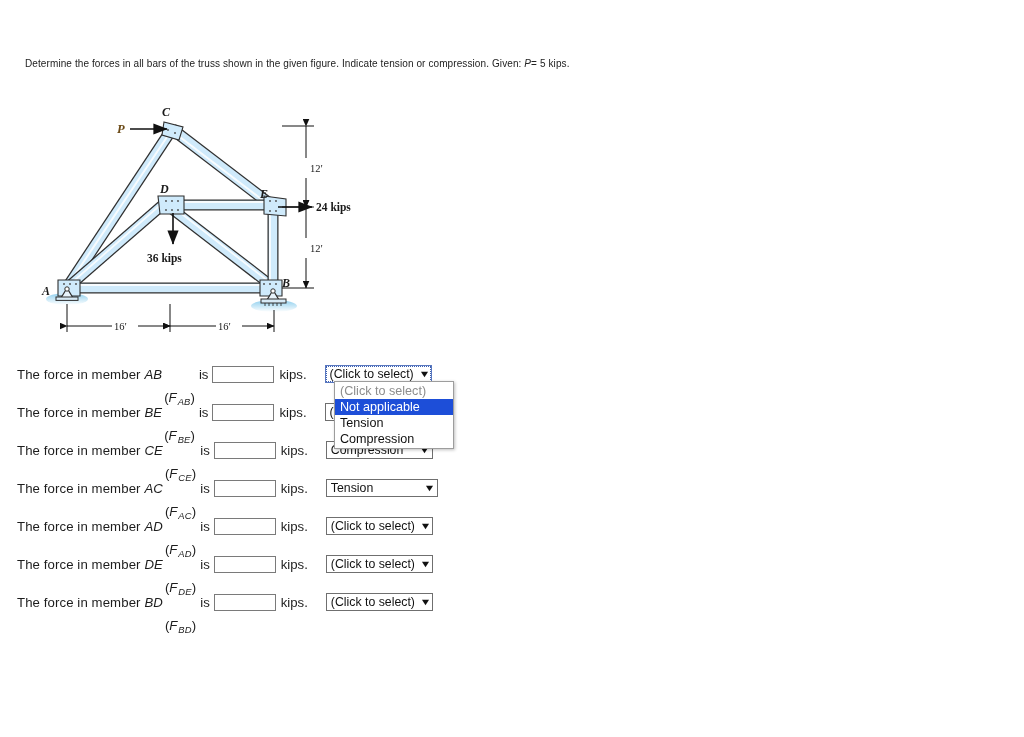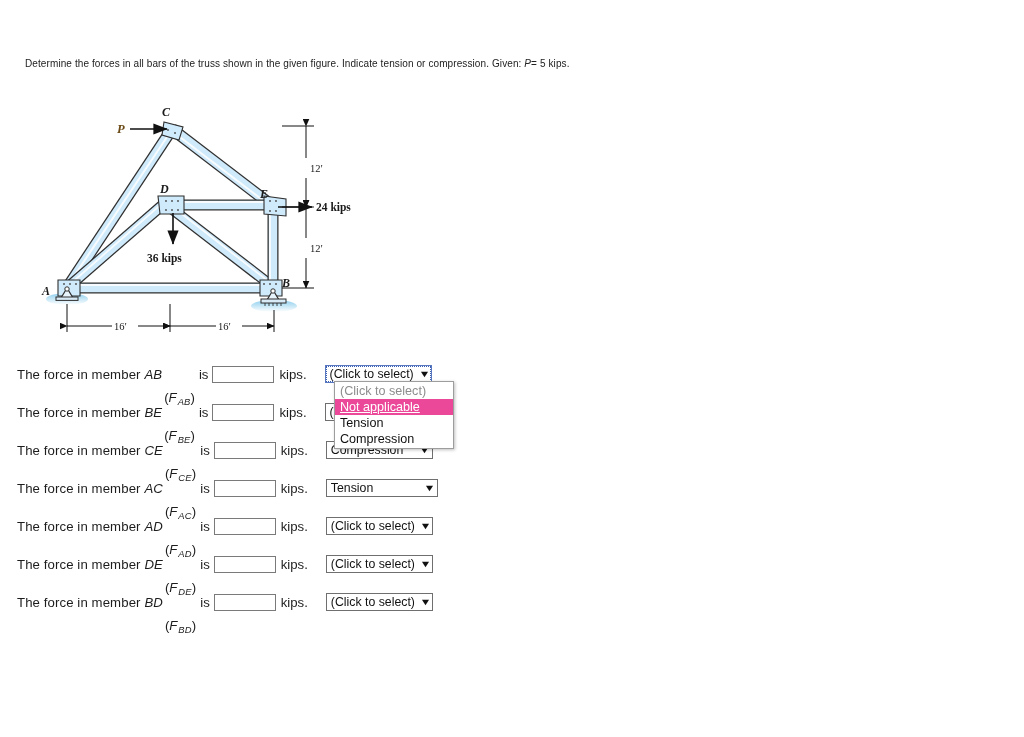--- a/index.html
+++ b/index.html
@@ -132,23 +132,22 @@
     font-size: 12.6px;
     line-height: 16px;
     height: 16px;
     padding: 0 2px 0 5px;
     color: #101010;
     white-space: nowrap;
     cursor: default;
   }
   .dd-opt.placeholder { color: #8d8d8d; }
   .dd-opt.selected {
-    background: #ec4899;
+    background: #1d4ed8;
     color: #ffffff;
-    text-decoration: underline;
   }
 </style>
 </head>
 <body>
 
 <div class="prompt">
   <span>Determine the forces in all bars of the truss shown in the given figure. Indicate tension or compression. Given: </span><i>P</i><span>= 5 kips.</span>
 </div>
 
 <div class="figure">

